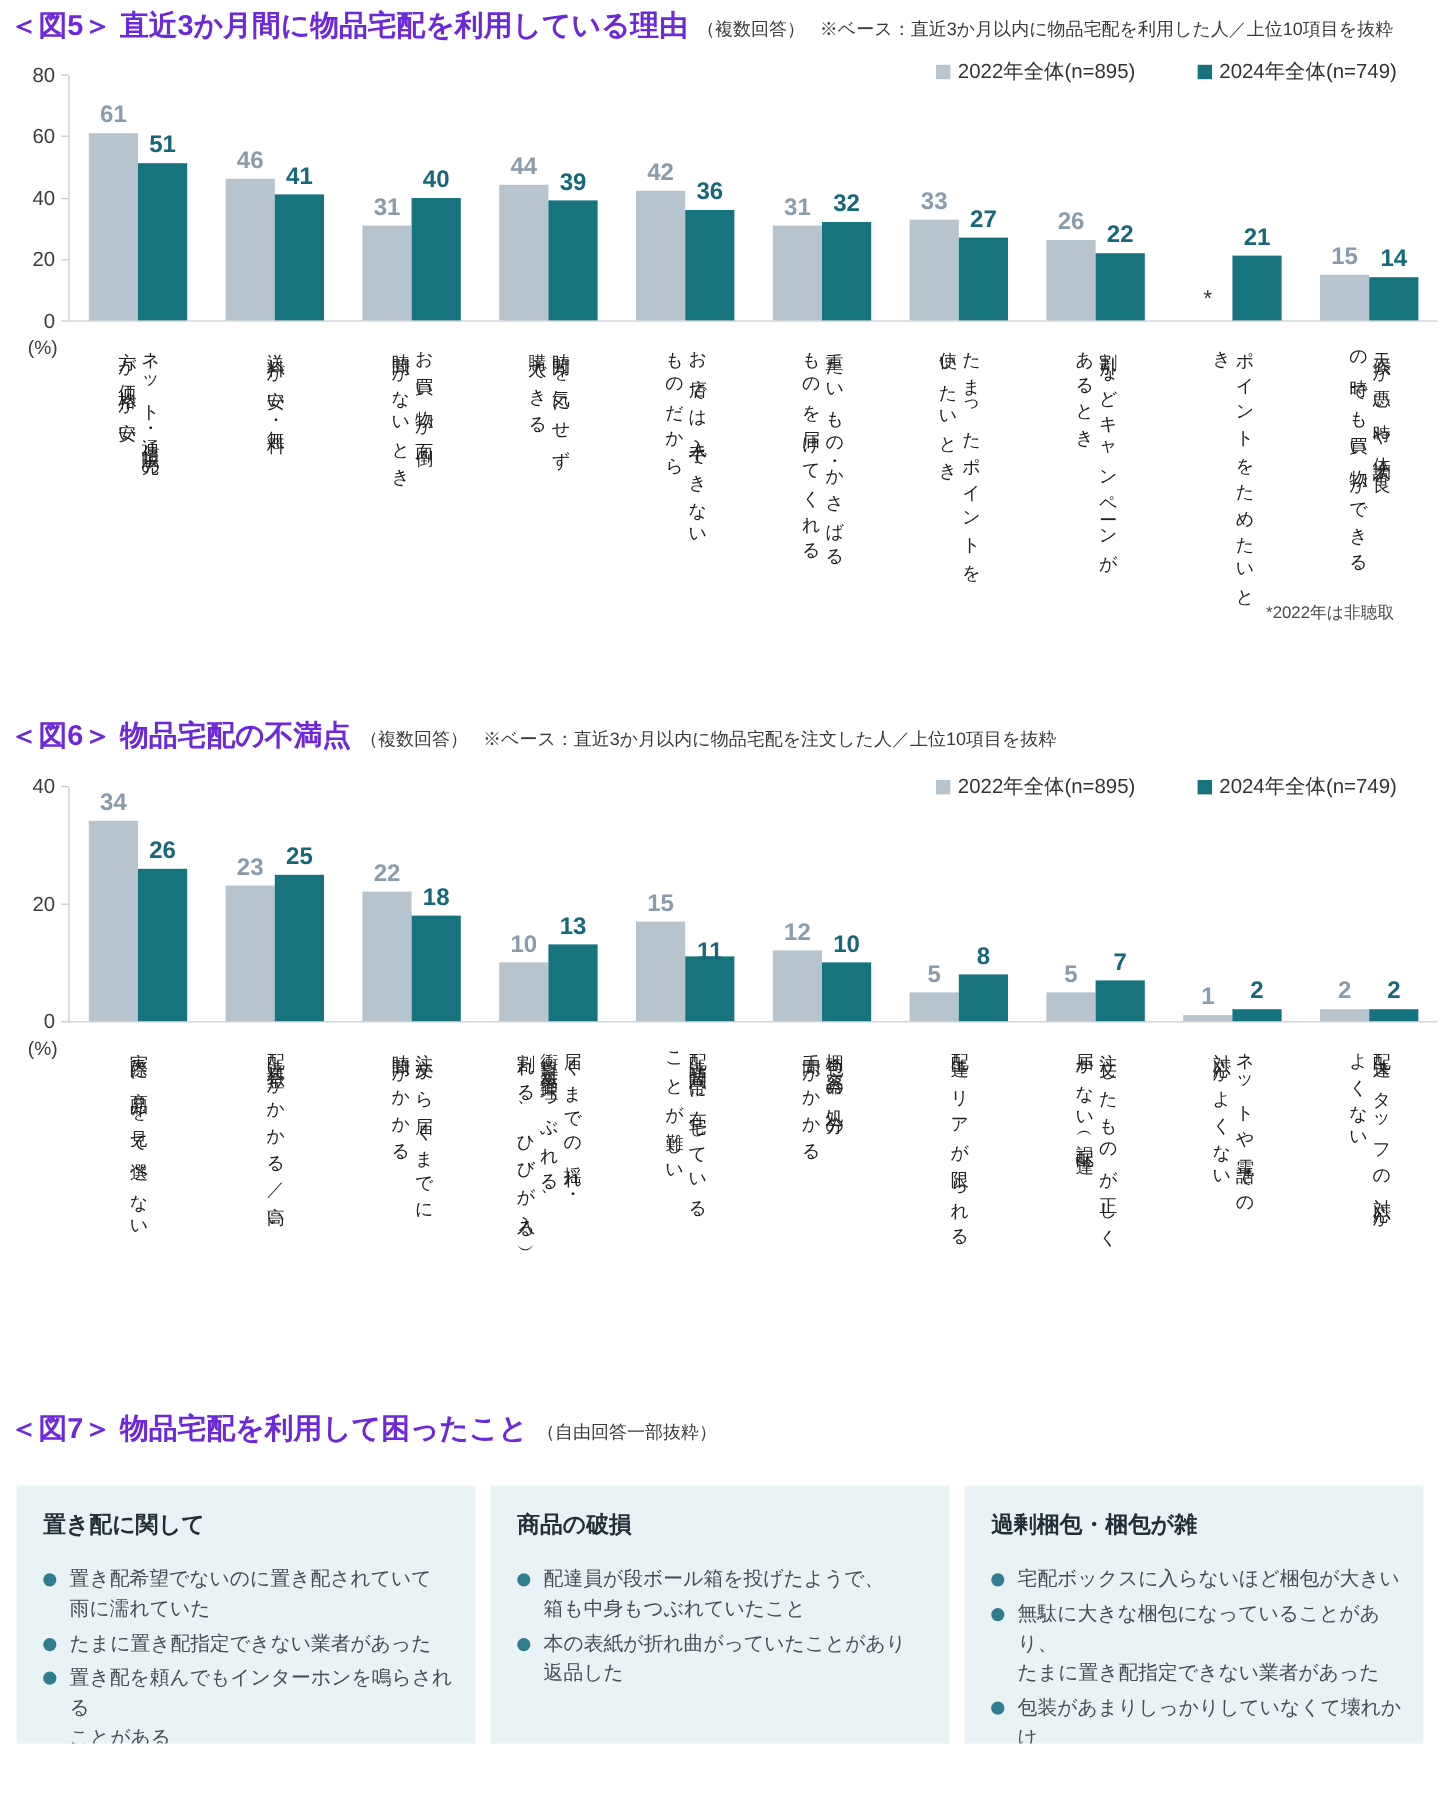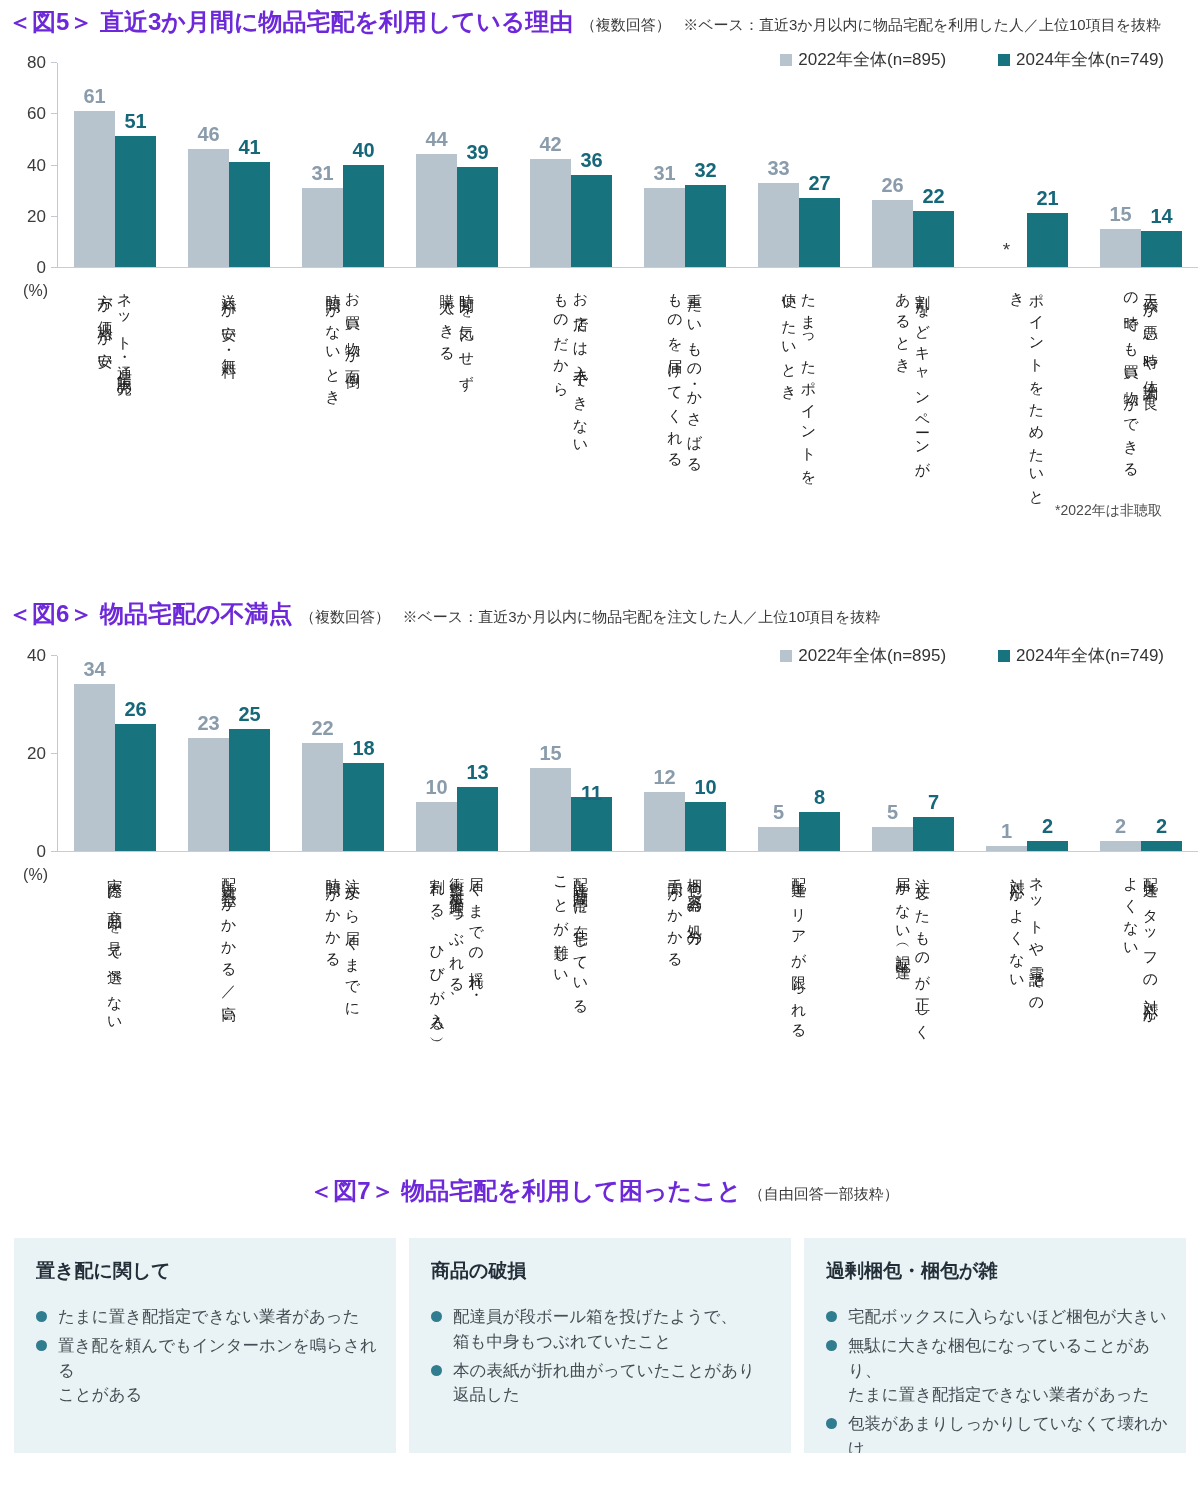--- a/index.html
+++ b/index.html
@@ -45,21 +45,21 @@
   .figure6 .cat-labels { height:258px; }
   .cat-cell { flex:1; display:flex; justify-content:center; align-items:flex-start; }
   .vlabel {
     writing-mode:vertical-rl; text-orientation:mixed; white-space:pre-line;
     font-size:15px; line-height:1.3; letter-spacing:5px; color:#1f1f1f;
   }
   .footnote { text-align:right; padding-right:38px; font-size:14px; color:#4a4a4a; margin-top:-18px; height:17px; }
 
   .figure6 { margin-top:81px; }
   .figure7 { margin-top:66px; }
-  .fig7-title-row { height:30px; line-height:30px;text-align:center; }
+  .fig7-title-row { height:30px; line-height:30px; }
   .boxes { display:flex; gap:13px; padding:0 14px; margin-top:32px; }
   .box { flex:1; background:#e9f2f5; height:215px; padding:20px 18px 0 22px; overflow:hidden; }
   .box-heading { font-size:19px; font-weight:700; color:#232f38; margin-bottom:20px; }
   .box-item { display:flex; gap:11px; margin-bottom:4px; }
   .bullet-dot { flex:none; width:11px; height:11px; border-radius:50%; background:#2f7d8e; margin-top:7px; }
   .bullet-text { font-size:16.5px; line-height:1.5; color:#454e54; white-space:pre-line; }
 </style>
 </head>
 <body>
 
@@ -332,20 +332,25 @@
 <section class="figure figure7">
   <div class="fig-title-row fig7-title-row">
     <span class="fig-title">＜図7＞ 物品宅配を利用して困ったこと</span>
     <span class="fig-note">（自由回答一部抜粋）</span>
   </div>
   <div class="boxes" id="boxes7">
       <div class="box">
         <div class="box-heading">置き配に関して</div>
         <div class="box-item">
           <div class="bullet-dot"></div>
+          <div class="bullet-text">置き配希望でないのに置き配されていて
+雨に濡れていた</div>
+        </div>
+        <div class="box-item">
+          <div class="bullet-dot"></div>
           <div class="bullet-text">たまに置き配指定できない業者があった</div>
         </div>
         <div class="box-item">
           <div class="bullet-dot"></div>
           <div class="bullet-text">置き配を頼んでもインターホンを鳴らされる
 ことがある</div>
         </div>
       </div>
       <div class="box">
         <div class="box-heading">商品の破損</div>

